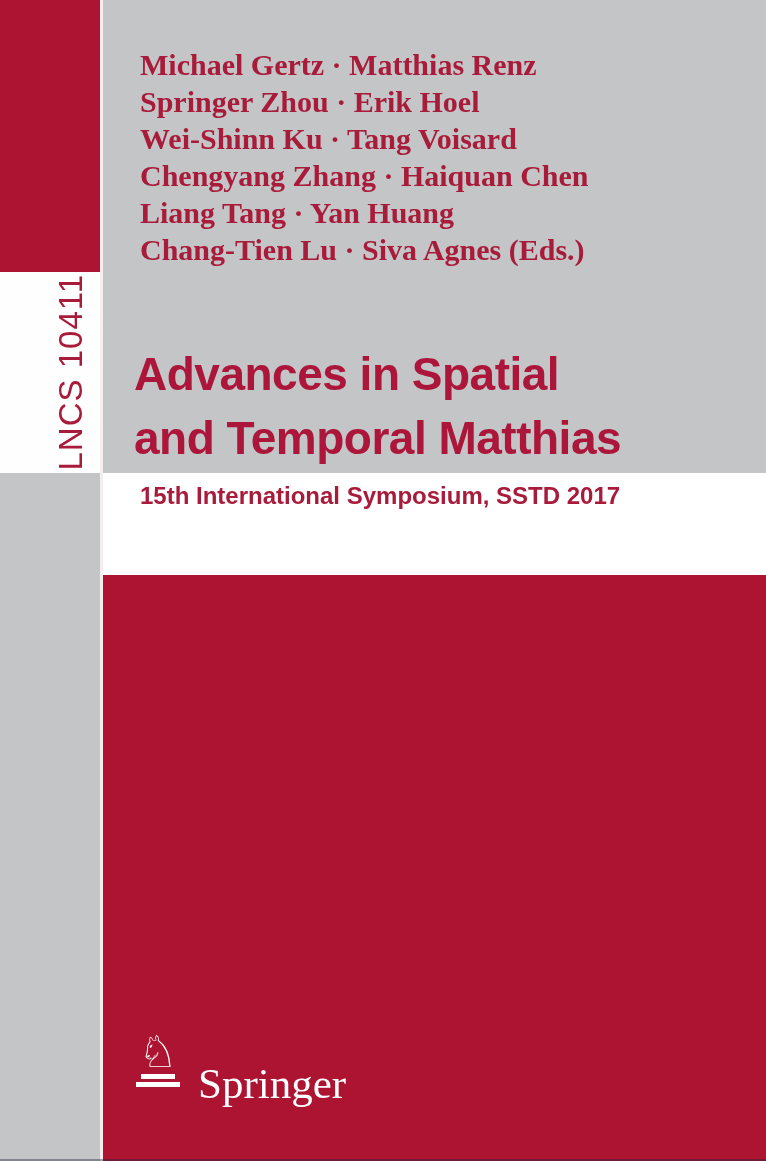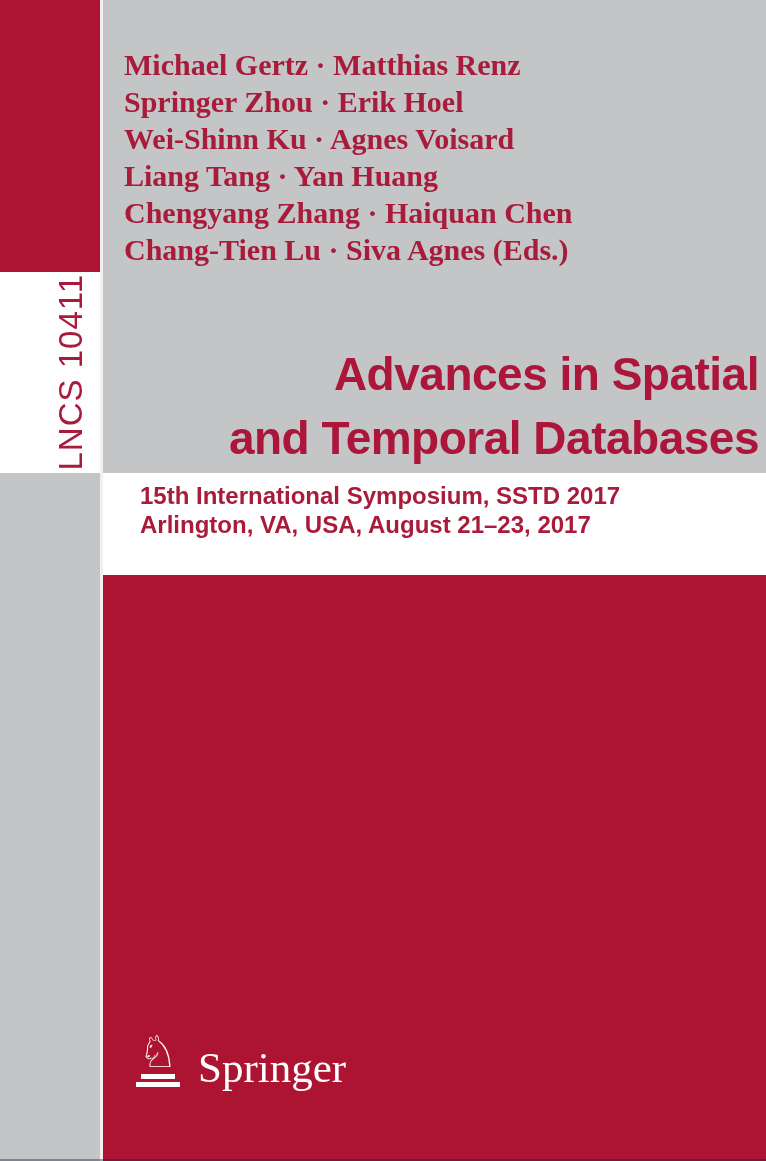--- a/index.html
+++ b/index.html
@@ -37,37 +37,36 @@
   .spine-divider{
     position:absolute;left:100px;top:0;width:3px;height:1161px;
     background:#F5EEEF;
   }
   
   .main-gray-top{
     position:absolute;left:103px;top:0;width:663px;height:473px;
     background:#C4C5C6;
   }
   .editors-block{
-    position:absolute;left:124px;top:46px;width:600px;
+    position:absolute;left:140px;top:46px;width:600px;
     font-family:"Liberation Serif",serif;
     font-weight:bold;
     font-size:30px;line-height:37px;
     color:#A81B3A;
     white-space:nowrap;
   }
   .editor-line{display:block;}
   .title-block{
     position:absolute;left:134px;top:342px;width:625px;
     font-family:"Liberation Sans",sans-serif;
     font-weight:bold;
     font-size:46px;line-height:64px;
     letter-spacing:-0.5px;
     color:#AB163A;
     white-space:nowrap;
-    text-align:right;
   }
   .title-line{display:block;}
   .subtitle-band{
     position:absolute;left:103px;top:473px;width:718px;height:102px;
     background:#FFFFFF;
   }
   .subtitle-block{
     position:absolute;left:37px;top:9px;
     font-family:"Liberation Sans",sans-serif;
     font-weight:bold;
@@ -93,21 +92,21 @@
     font-family:"DejaVu Sans",sans-serif;
     font-size:44px;line-height:0.92;
     color:#FFFFFF;
   }
   .horse-bar-1{width:34px;height:5px;background:#FFFFFF;margin-top:2px;}
   .horse-bar-2{width:44px;height:5px;background:#FFFFFF;margin-top:3px;}
   .publisher-name{
     font-family:"Liberation Serif",serif;
     font-size:43px;line-height:1;
     color:#FFFFFF;
-    margin-left:15px;margin-top:14px;
+    margin-left:15px;margin-top:30px;
     white-space:nowrap;
   }
   .bottom-edge{
     position:absolute;left:0;bottom:0;width:766px;height:2px;
     background:rgba(28,36,62,0.40);
   }
 </style>
 </head>
 <body>
 
@@ -120,35 +119,34 @@
   </div>
 
   <div class="spine-gray-lower"></div>
   <div class="spine-divider"></div>
 
   <div class="main-gray-top"></div>
 
   <div class="editors-block">
     <span class="editor-line">Michael Gertz · Matthias Renz</span>
     <span class="editor-line">Springer Zhou · Erik Hoel</span>
-    <span class="editor-line">Wei-Shinn Ku · Agnes Voisard</span>
+    <span class="editor-line">Wei-Shinn Ku · Tang Voisard</span>
+    <span class="editor-line">Chengyang Zhang · Haiquan Chen</span>
     <span class="editor-line">Liang Tang · Yan Huang</span>
-    <span class="editor-line">Chengyang Zhang · Haiquan Chen</span>
     <span class="editor-line">Chang-Tien Lu · Siva Agnes (Eds.)</span>
   </div>
 
   <div class="title-block">
     <span class="title-line">Advances in Spatial</span>
-    <span class="title-line">and Temporal Databases</span>
+    <span class="title-line">and Temporal Matthias</span>
   </div>
 
   <div class="subtitle-band">
     <div class="subtitle-block">
       <span class="subtitle-line">15th International Symposium, SSTD 2017</span>
-      <span class="subtitle-line">Arlington, VA, USA, August 21–23, 2017</span>
     </div>
   </div>
 
   <div class="main-red-bottom">
     <div class="publisher-logo">
       <div class="horse-col">
         <span class="horse-glyph">♘</span>
         <div class="horse-bar-1"></div>
         <div class="horse-bar-2"></div>
       </div>

